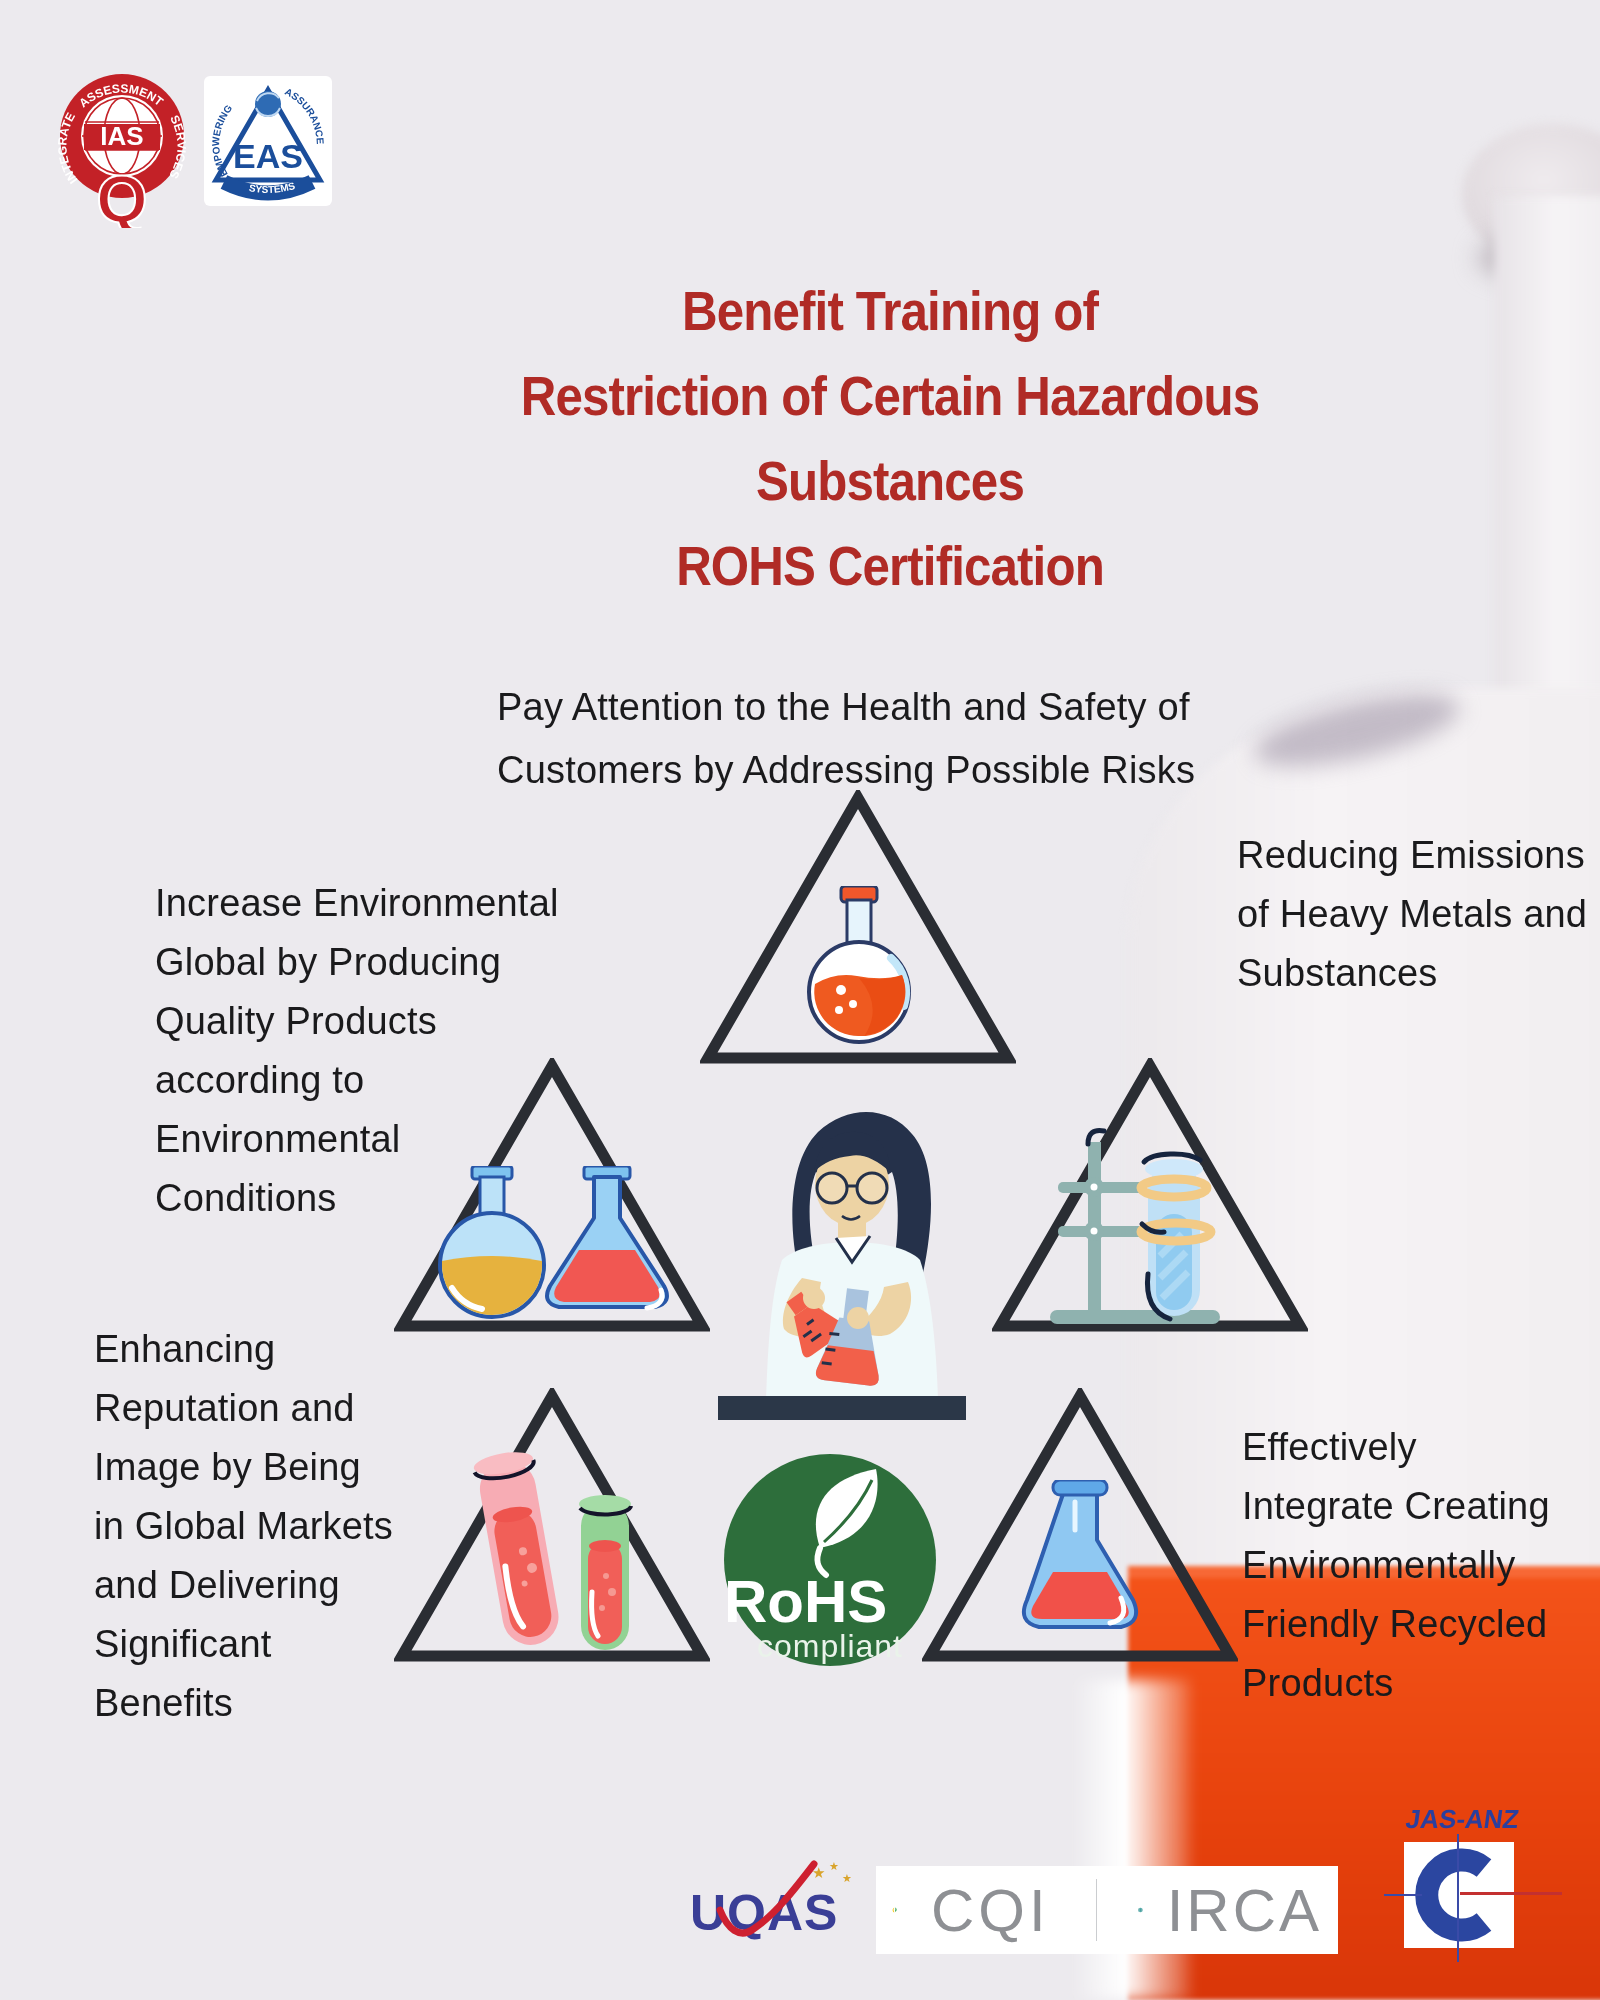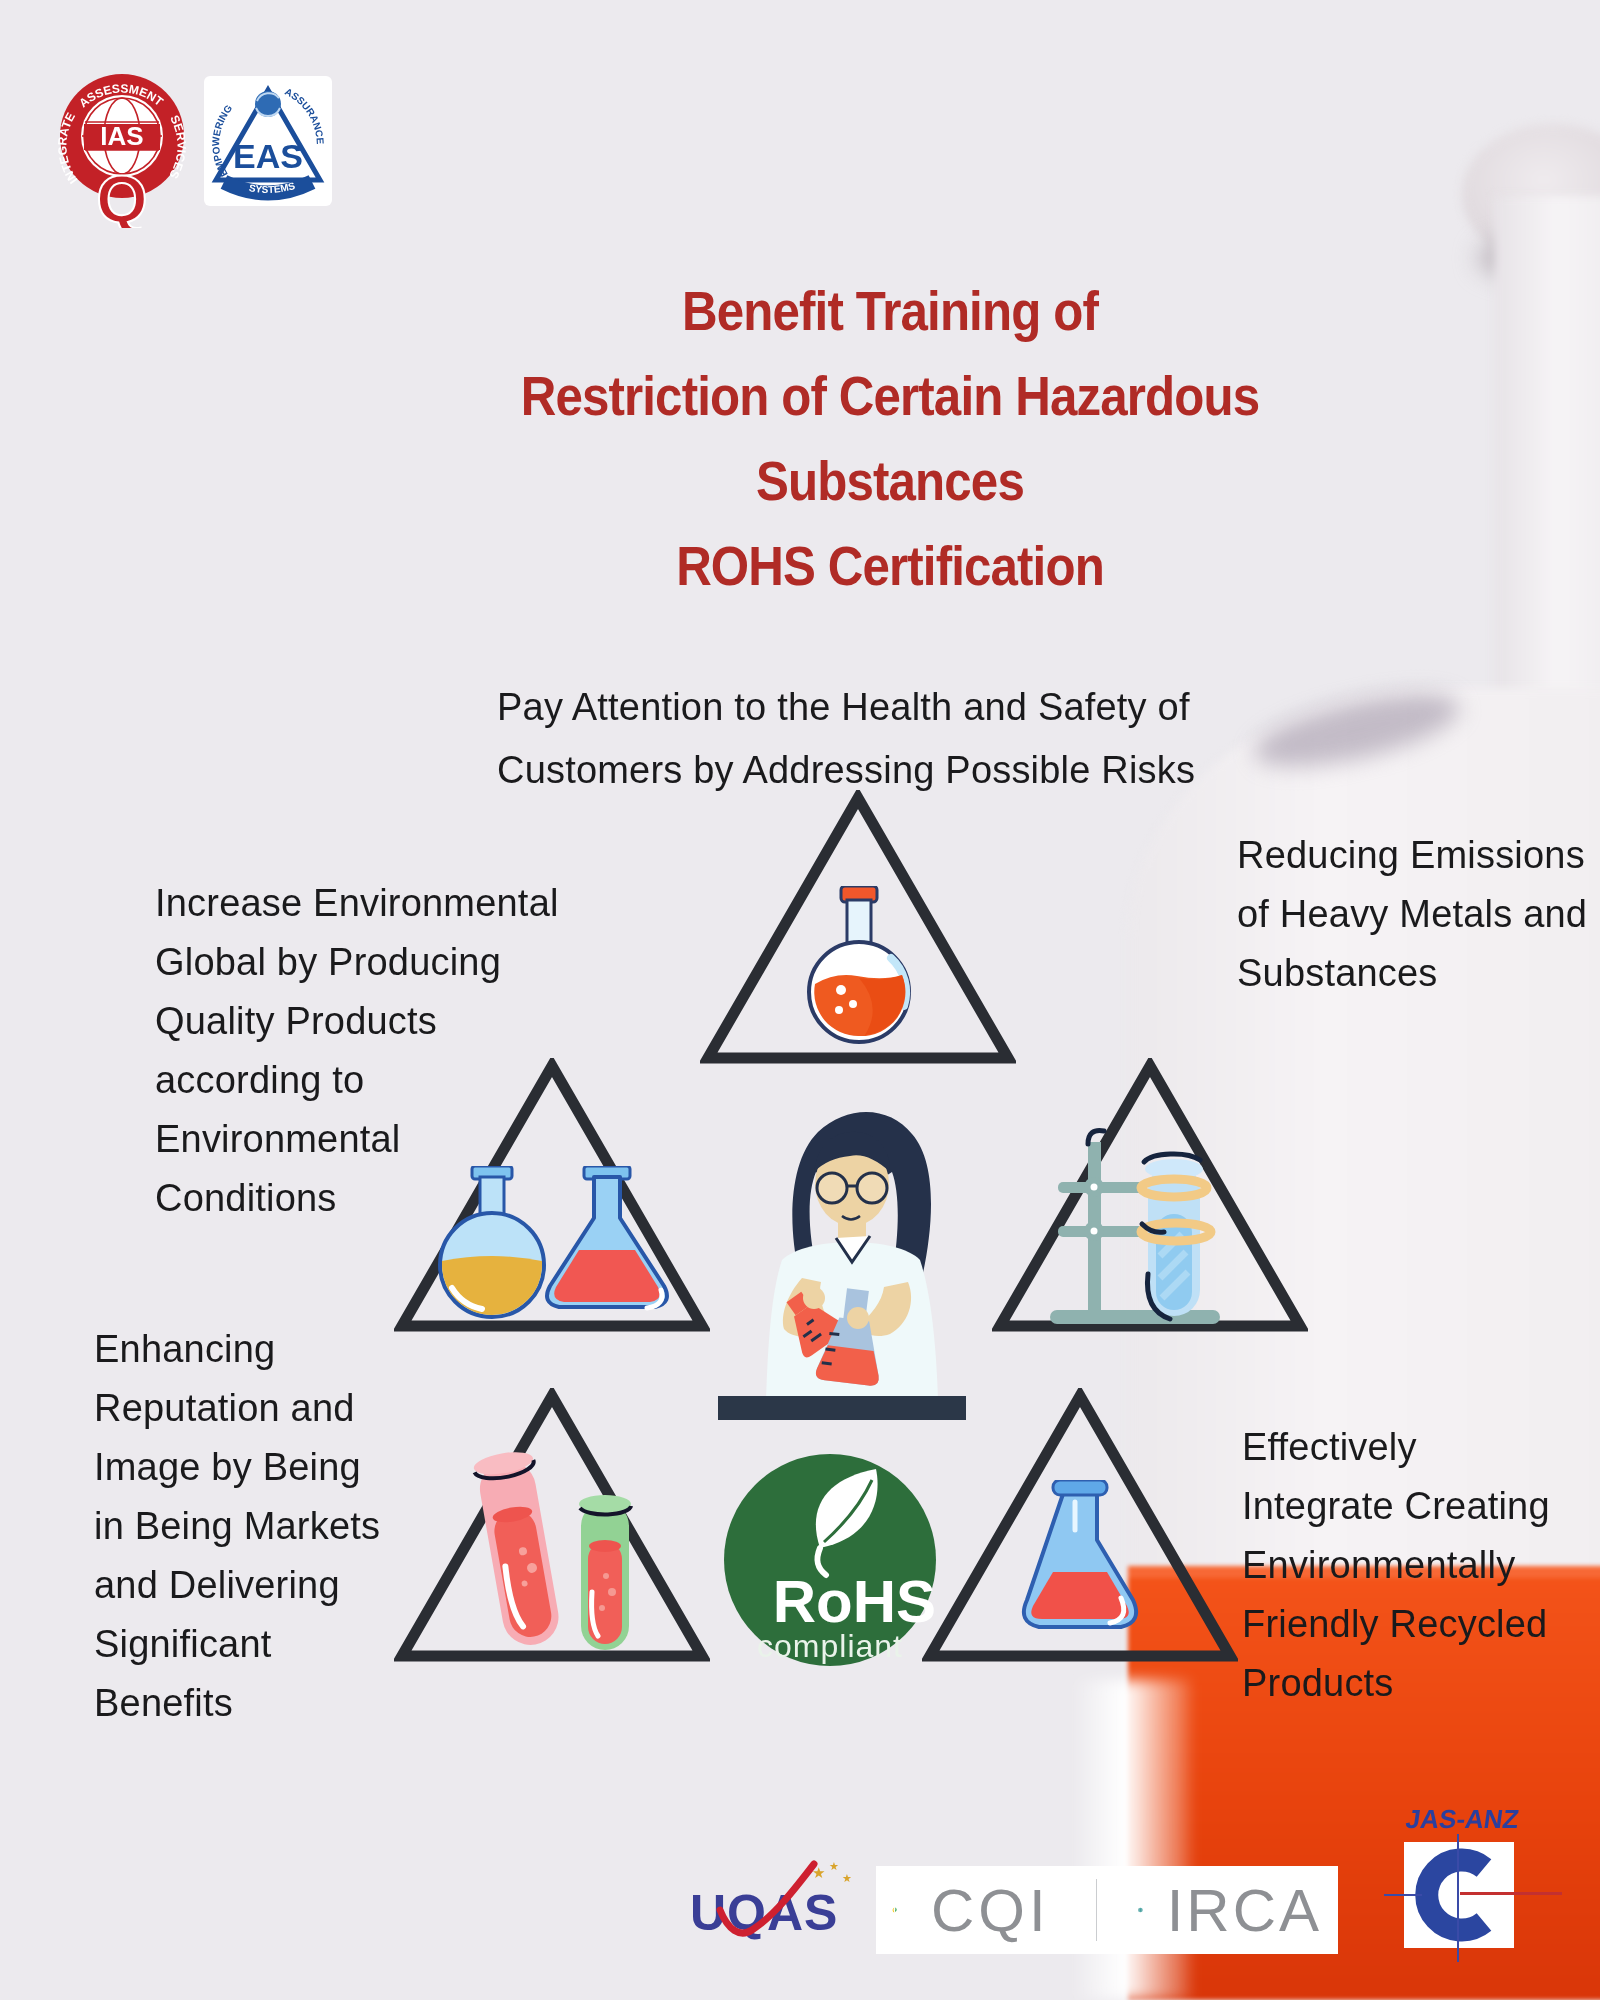--- a/index.html
+++ b/index.html
@@ -45,21 +45,21 @@
 
   
   .tri{position:absolute;z-index:4;}
   .icon{position:absolute;z-index:5;}
 
   
   #scientist{position:absolute;left:690px;top:1086px;z-index:5;}
   #rohs-badge{position:absolute;left:724px;top:1454px;width:212px;height:212px;border-radius:50%;
     background:var(--rohs-green,#2D6E3B);z-index:6;}
   #rohs-badge svg{position:absolute;left:0;top:0;}
-  .rohs-name{position:absolute;left:0;top:118px;width:100%;text-align:right;color:#fff;
+  .rohs-name{position:absolute;left:0;top:118px;width:100%;text-align:left;color:#fff;
     font-size:60px;font-weight:800;letter-spacing:0;line-height:1;}
   .rohs-tagline{position:absolute;left:0;top:176px;width:100%;text-align:center;color:#EAF3EA;
     font-size:32px;font-weight:400;letter-spacing:1px;line-height:1;}
 
   
   #uqas-logo{position:absolute;left:688px;top:1858px;z-index:7;}
   #cqi-irca-box{position:absolute;left:876px;top:1866px;width:462px;height:88px;background:#fff;z-index:7;
     display:flex;align-items:center;padding:0 16px;box-sizing:border-box;gap:24px;}
   .cqi-text{font-size:60px;color:#8E9094;letter-spacing:4px;font-weight:400;margin-left:10px;}
   .irca-text{font-size:60px;color:#8E9094;letter-spacing:3px;font-weight:400;}
@@ -157,21 +157,21 @@
   </div>
   <div id="b-right-upper" class="benefit">
     <div>Reducing Emissions</div>
     <div>of Heavy Metals and</div>
     <div>Substances</div>
   </div>
   <div id="b-left-lower" class="benefit">
     <div>Enhancing</div>
     <div>Reputation and</div>
     <div>Image by Being</div>
-    <div>in Being Markets</div>
+    <div>in Global Markets</div>
     <div>and Delivering</div>
     <div>Significant</div>
     <div>Benefits</div>
   </div>
   <div id="b-right-lower" class="benefit">
     <div>Effectively</div>
     <div>Integrate Creating</div>
     <div>Environmentally</div>
     <div>Friendly Recycled</div>
     <div>Products</div>

